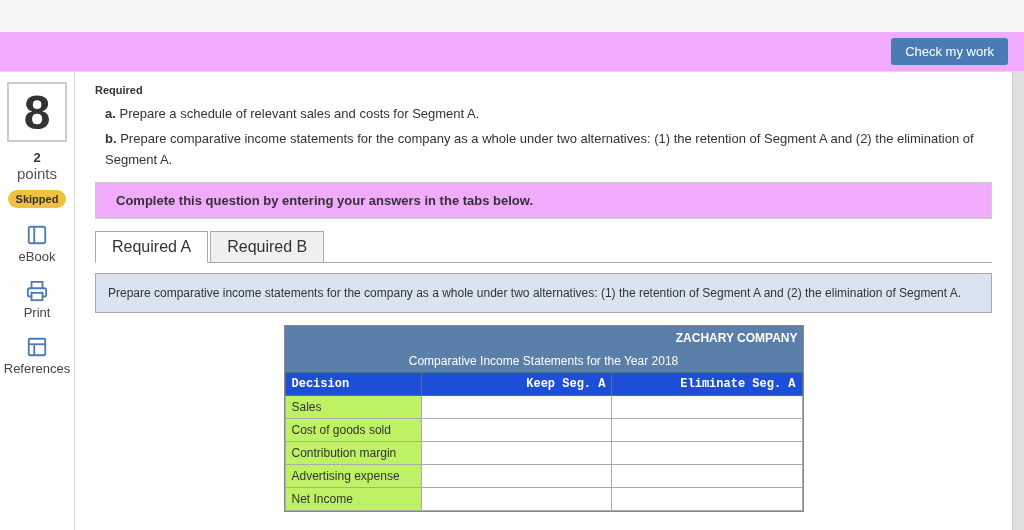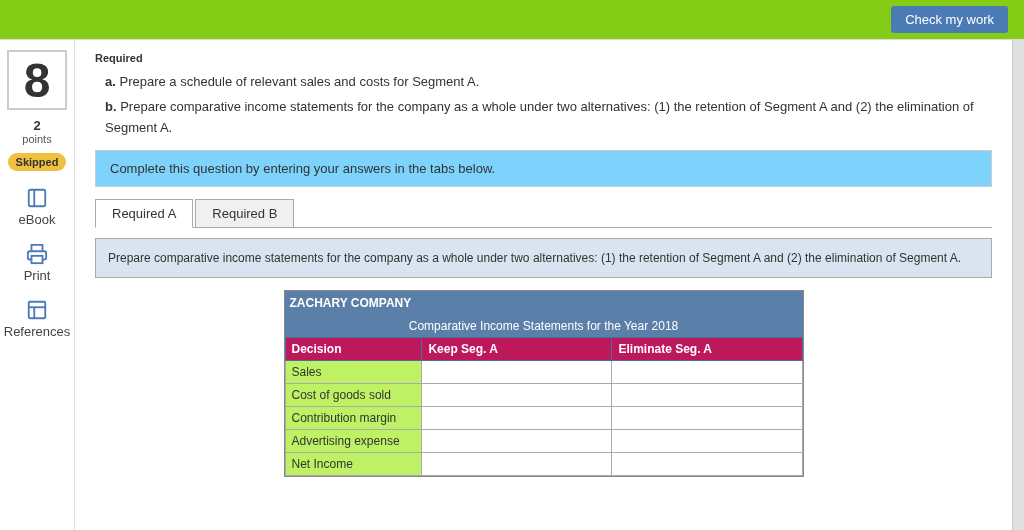--- a/index.html
+++ b/index.html
@@ -2,22 +2,23 @@
 <html><head>
   <meta charset="utf-8">
   <style>
     * { box-sizing: border-box; margin: 0; padding: 0; }
     body { font-family: Arial, sans-serif; font-size: 13px; background: #f5f5f5; color: #333; }
 
     .top-bar {
       display: flex;
       justify-content: flex-end;
       padding: 6px 16px;
-      background: #84cc16;
+      background: #f0abfc;
       border-bottom: 1px solid #ddd;
+      margin-top: 32px;
     }
 
     .check-my-work-btn {
       background: #4a7bb5;
       color: #fff;
       border: none;
       padding: 6px 14px;
       font-size: 13px;
       cursor: pointer;
       border-radius: 3px;
@@ -45,21 +46,21 @@
       border: 2px solid #ccc;
       width: 60px;
       height: 60px;
       display: flex;
       align-items: center;
       justify-content: center;
       margin-bottom: 8px;
     }
 
     .points-label {
-      font-size: 11px;
+      font-size: 15px;
       color: #555;
       text-align: center;
       margin-bottom: 2px;
     }
 
     .points-num {
       font-size: 13px;
       color: #333;
       font-weight: bold;
       text-align: center;
@@ -116,40 +117,40 @@
     .instructions li {
       margin-bottom: 4px;
     }
 
     .instructions li::before {
       font-weight: bold;
       margin-right: 4px;
     }
 
     .complete-box {
-      background: #7dd3fc;
+      background: #f0abfc;
       border: 1px solid #ccc;
-      padding: 10px 14px;
-      font-weight: normal;
+      padding: 10px 20px;
+      font-weight: bold;
       font-size: 13px;
       margin-bottom: 12px;
     }
 
     .tabs {
       display: flex;
       border-bottom: 1px solid #aaa;
       margin-bottom: 10px;
     }
 
     .tab {
       padding: 6px 16px;
       border: 1px solid #aaa;
       background: #f0f0f0;
       cursor: pointer;
-      font-size: 13px;
+      font-size: 16px;
       margin-right: 2px;
       border-bottom: none;
     }
 
     .tab.active {
       background: #fff;
       border-bottom: 1px solid #fff;
       margin-bottom: -1px;
       z-index: 1;
     }
@@ -168,49 +169,51 @@
       margin-bottom: 12px;
       width: 100%;
       max-width: 520px;
       margin-left: auto;
       margin-right: auto;
     }
 
     .table-title {
       background: #5a7fa8;
       color: #fff;
-      text-align: left;
+      text-align: right;
       font-weight: bold;
       padding: 5px;
       font-size: 12px;
     }
 
     .table-subtitle {
       background: #5a7fa8;
       color: #fff;
       text-align: center;
       padding: 4px;
       font-size: 12px;
     }
 
     table.data-table {
       width: 100%;
       border-collapse: collapse;
       font-size: 12px;
     }
 
     table.data-table th {
-      background: #be185d;
+      background: #1d4ed8;
       color: #fff;
       padding: 4px 6px;
       border: 1px solid #4a6f98;
       text-align: left;
+      font-family: Liberation Mono, monospace;
     }
 
     table.data-table th.right {
+      text-align: right;
     }
 
     table.data-table td {
       border: 1px solid #aaa;
       padding: 3px 6px;
     }
 
     table.data-table td.input-cell {
       background: #fff;
       padding: 2px;

